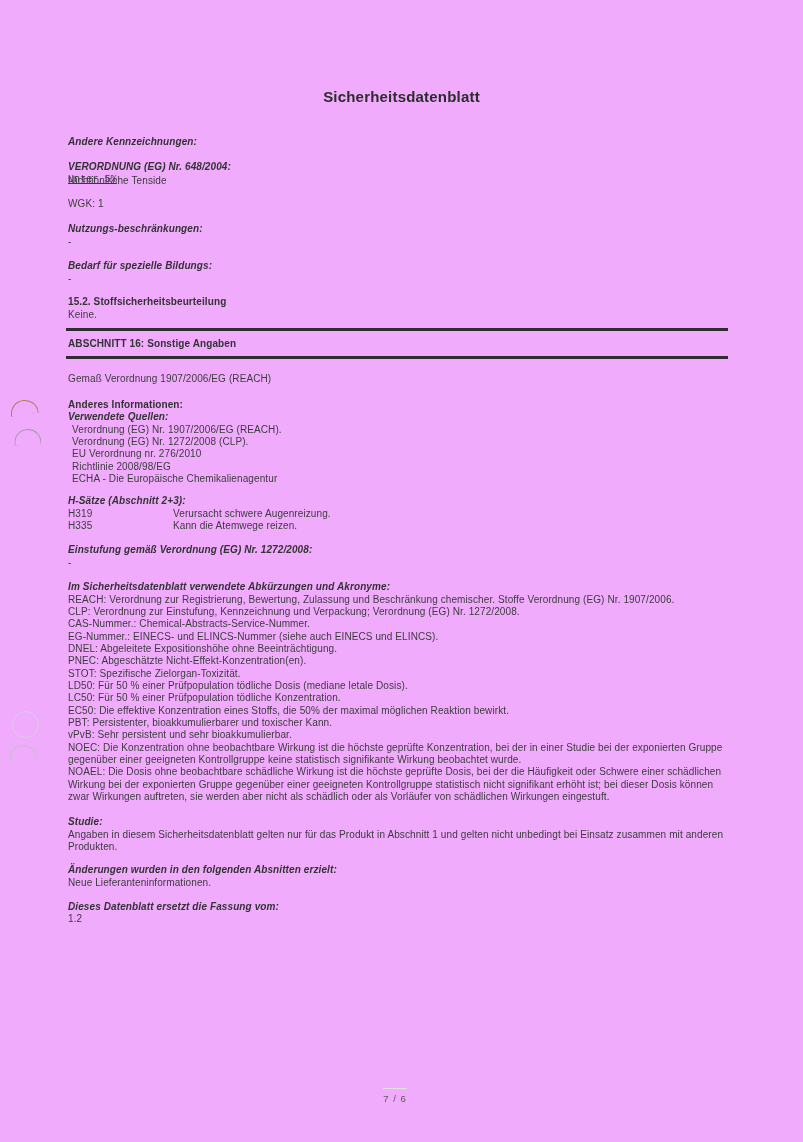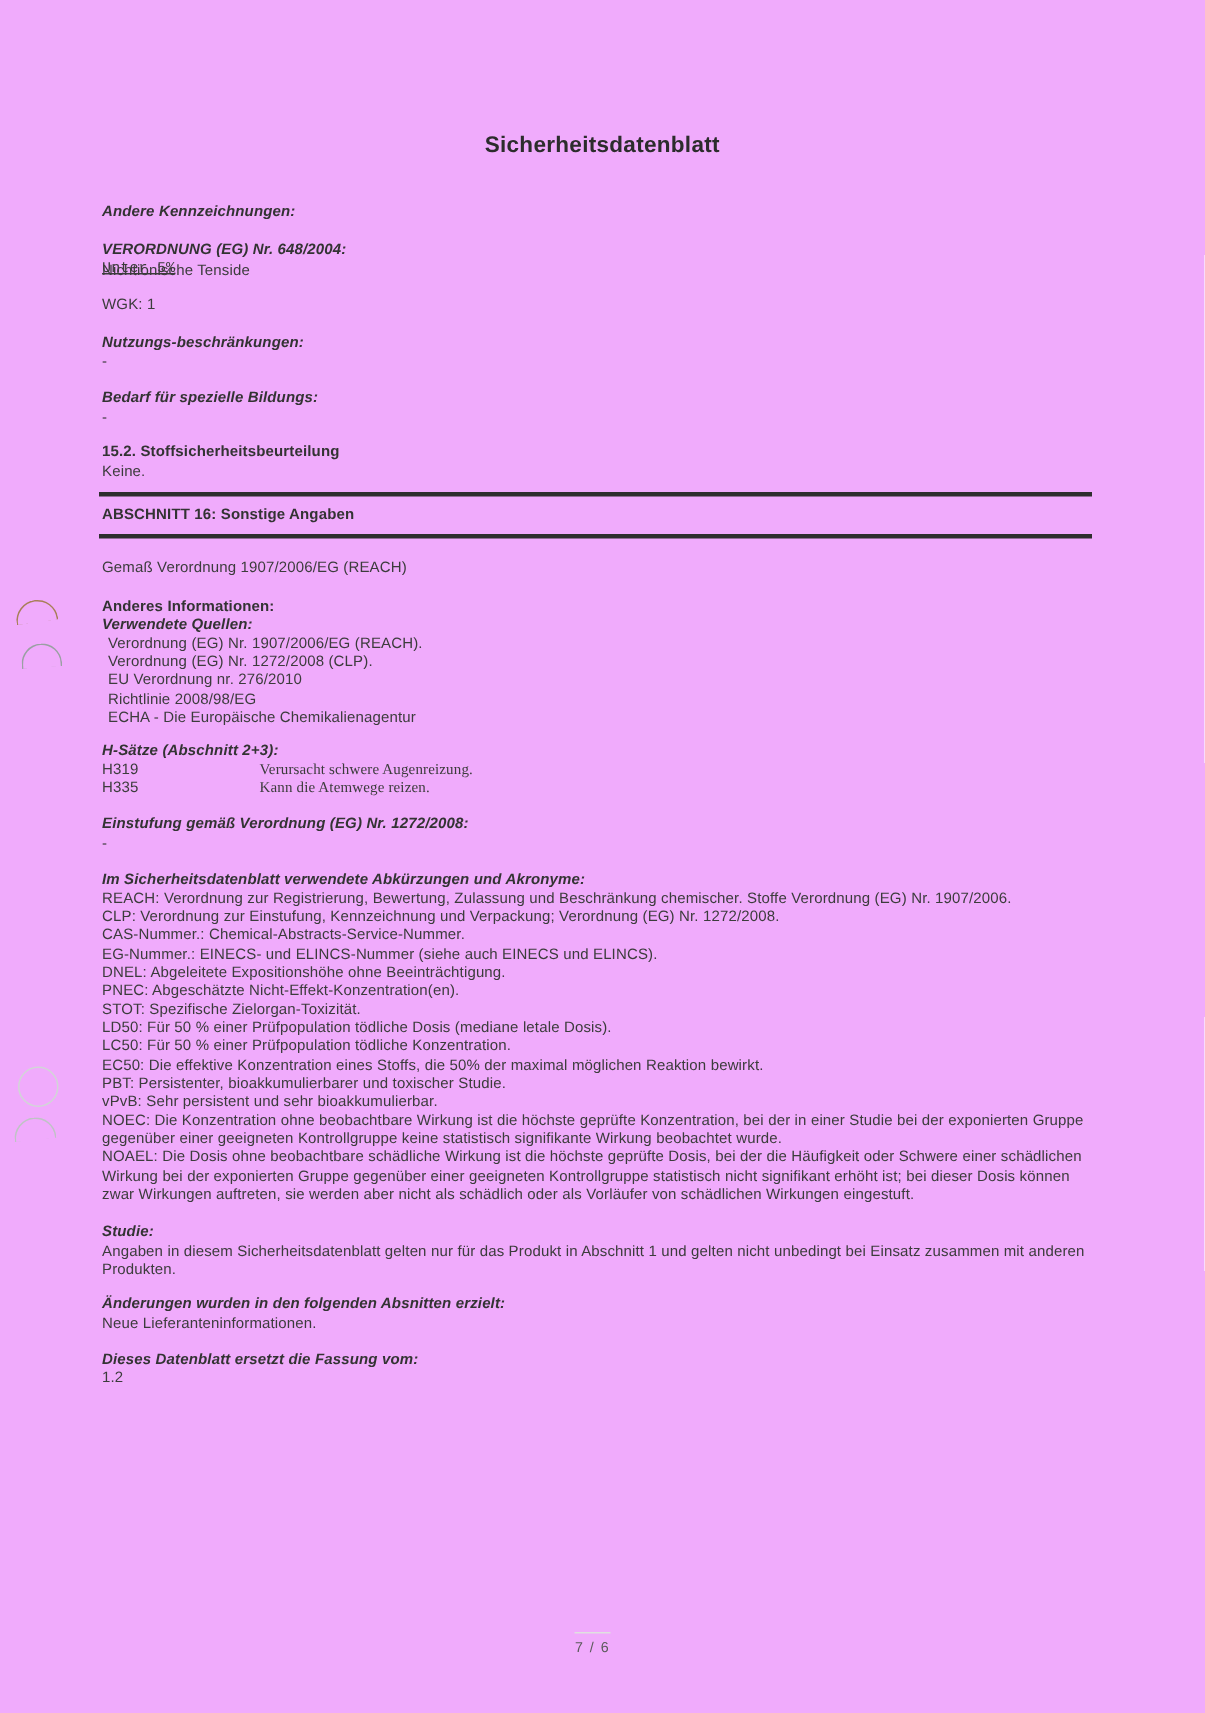--- a/index.html
+++ b/index.html
@@ -33,21 +33,21 @@
   .rule {
     position:absolute;
     left:66px; width:662px;
     background:#2e2e2e;
   }
   .rule1 { top:328px; height:2.5px; }
   .rule2 { top:356px; height:3px; }
   .lines div { height:12.35px; line-height:12.35px; white-space:nowrap; }
   .hrow { position:absolute; height:12.5px; line-height:12.5px; white-space:nowrap; }
   .hrow .code { position:absolute; left:0; }
-  .hrow .desc { position:absolute; left:105px;font-family:Liberation Serif, serif; }
+  .hrow .desc { position:absolute; left:105px; }
   .punch {
     position:absolute;
     border-style:solid;
     border-bottom:none !important;
     border-top-left-radius:14px 14px;
     border-top-right-radius:14px 14px;
     background:transparent;
   }
   .punch-full {
     position:absolute;
@@ -125,21 +125,21 @@
     <div>REACH: Verordnung zur Registrierung, Bewertung, Zulassung und Beschränkung chemischer. Stoffe Verordnung (EG) Nr. 1907/2006.</div>
     <div>CLP: Verordnung zur Einstufung, Kennzeichnung und Verpackung; Verordnung (EG) Nr. 1272/2008.</div>
     <div>CAS-Nummer.: Chemical-Abstracts-Service-Nummer.</div>
     <div>EG-Nummer.: EINECS- und ELINCS-Nummer (siehe auch EINECS und ELINCS).</div>
     <div>DNEL: Abgeleitete Expositionshöhe ohne Beeinträchtigung.</div>
     <div>PNEC: Abgeschätzte Nicht-Effekt-Konzentration(en).</div>
     <div>STOT: Spezifische Zielorgan-Toxizität.</div>
     <div>LD50: Für 50 % einer Prüfpopulation tödliche Dosis (mediane letale Dosis).</div>
     <div>LC50: Für 50 % einer Prüfpopulation tödliche Konzentration.</div>
     <div>EC50: Die effektive Konzentration eines Stoffs, die 50% der maximal möglichen Reaktion bewirkt.</div>
-    <div>PBT: Persistenter, bioakkumulierbarer und toxischer Studie.</div>
+    <div>PBT: Persistenter, bioakkumulierbarer und toxischer Kann.</div>
     <div>vPvB: Sehr persistent und sehr bioakkumulierbar.</div>
     <div>NOEC: Die Konzentration ohne beobachtbare Wirkung ist die höchste geprüfte Konzentration, bei der in einer Studie bei der exponierten Gruppe</div>
     <div>gegenüber einer geeigneten Kontrollgruppe keine statistisch signifikante Wirkung beobachtet wurde.</div>
     <div>NOAEL: Die Dosis ohne beobachtbare schädliche Wirkung ist die höchste geprüfte Dosis, bei der die Häufigkeit oder Schwere einer schädlichen</div>
     <div>Wirkung bei der exponierten Gruppe gegenüber einer geeigneten Kontrollgruppe statistisch nicht signifikant erhöht ist; bei dieser Dosis können</div>
     <div>zwar Wirkungen auftreten, sie werden aber nicht als schädlich oder als Vorläufer von schädlichen Wirkungen eingestuft.</div>
   </div>
 
   <div class="t bi" style="top:816px; left:68px;">Studie:</div>
   <div class="t lines" style="top:828.5px; left:68px;">

